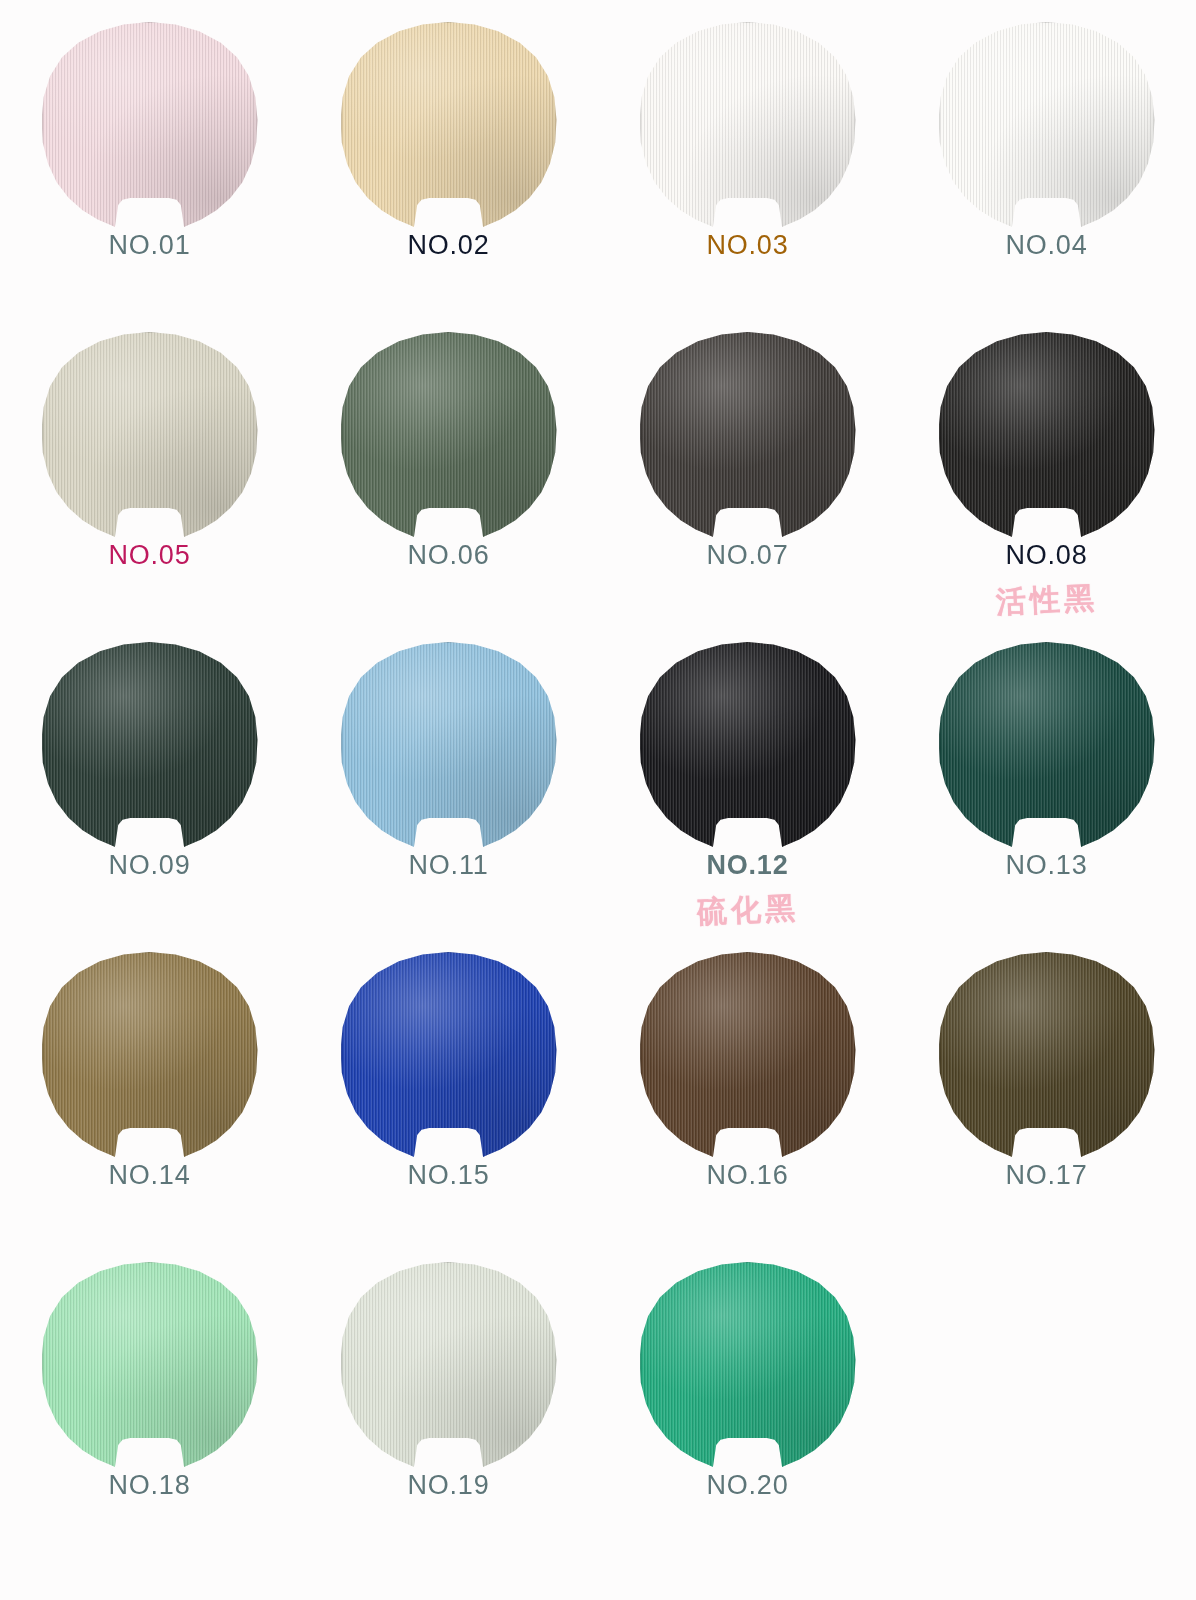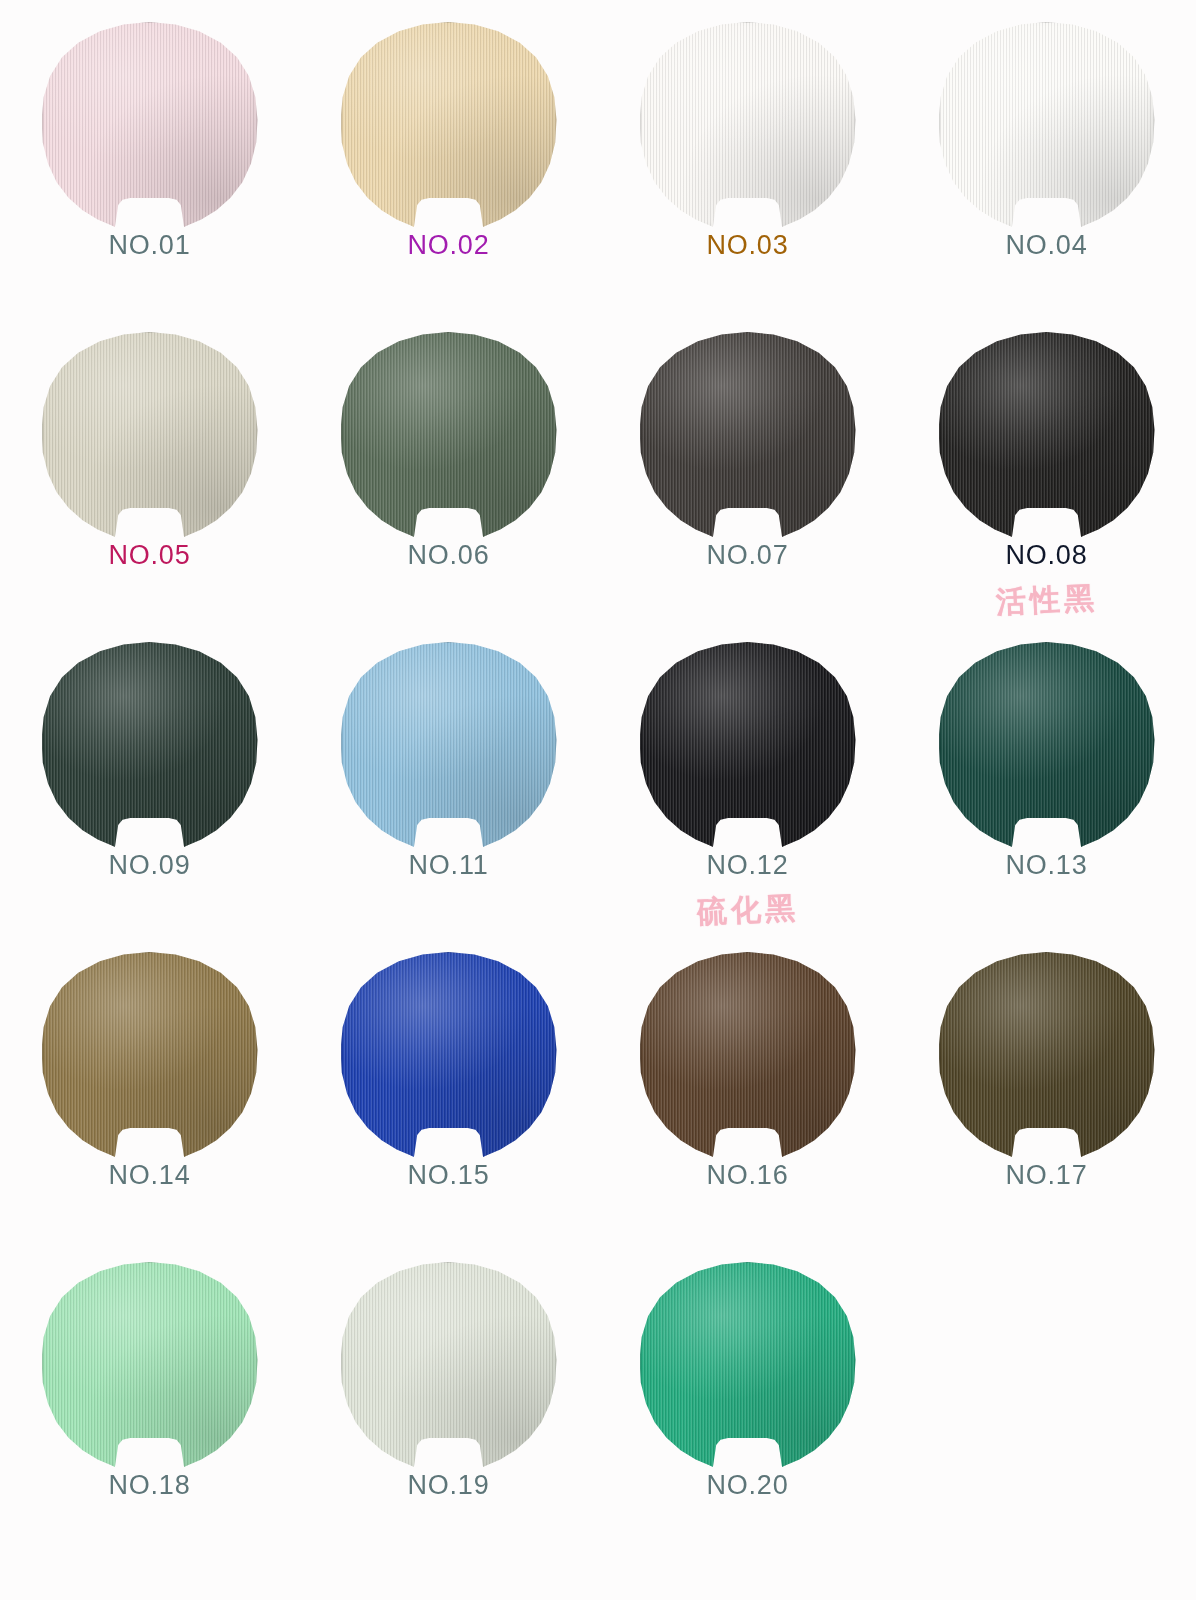--- a/index.html
+++ b/index.html
@@ -170,21 +170,21 @@
       </div>
       <div class="swatch-cell">
         <div class="chip-wrap">
           <div class="chip-shadow"></div>
           <div class="chip" style="background: rgb(236, 215, 173);">
             <div class="rib"></div>
             <div class="shade"></div>
             <div class="edge"></div>
           </div>
         </div>
-        <div class="chip-label" style="color: #a21caf;">NO.02</div>
+        <div class="chip-label" style="color: #0f172a;">NO.02</div>
       </div>
       <div class="swatch-cell">
         <div class="chip-wrap">
           <div class="chip-shadow"></div>
           <div class="chip" style="background: rgb(251, 249, 246);">
             <div class="rib"></div>
             <div class="shade"></div>
             <div class="edge"></div>
           </div>
         </div>
@@ -270,21 +270,21 @@
       </div>
       <div class="swatch-cell">
         <div class="chip-wrap">
           <div class="chip-shadow"></div>
           <div class="chip" style="background: rgb(23, 23, 26);">
             <div class="rib"></div>
             <div class="shade"></div>
             <div class="edge"></div>
           </div>
         </div>
-        <div class="chip-label" style="color: rgb(93, 117, 120);">NO.12</div>
+        <div class="chip-label" style="color: rgb(93, 117, 120); font-weight: bold;">NO.12</div>
         <div class="chip-note" style="color: rgb(246, 182, 196);">硫化黑</div>
       </div>
       <div class="swatch-cell">
         <div class="chip-wrap">
           <div class="chip-shadow"></div>
           <div class="chip" style="background: rgb(23, 72, 63);">
             <div class="rib"></div>
             <div class="shade"></div>
             <div class="edge"></div>
           </div>

